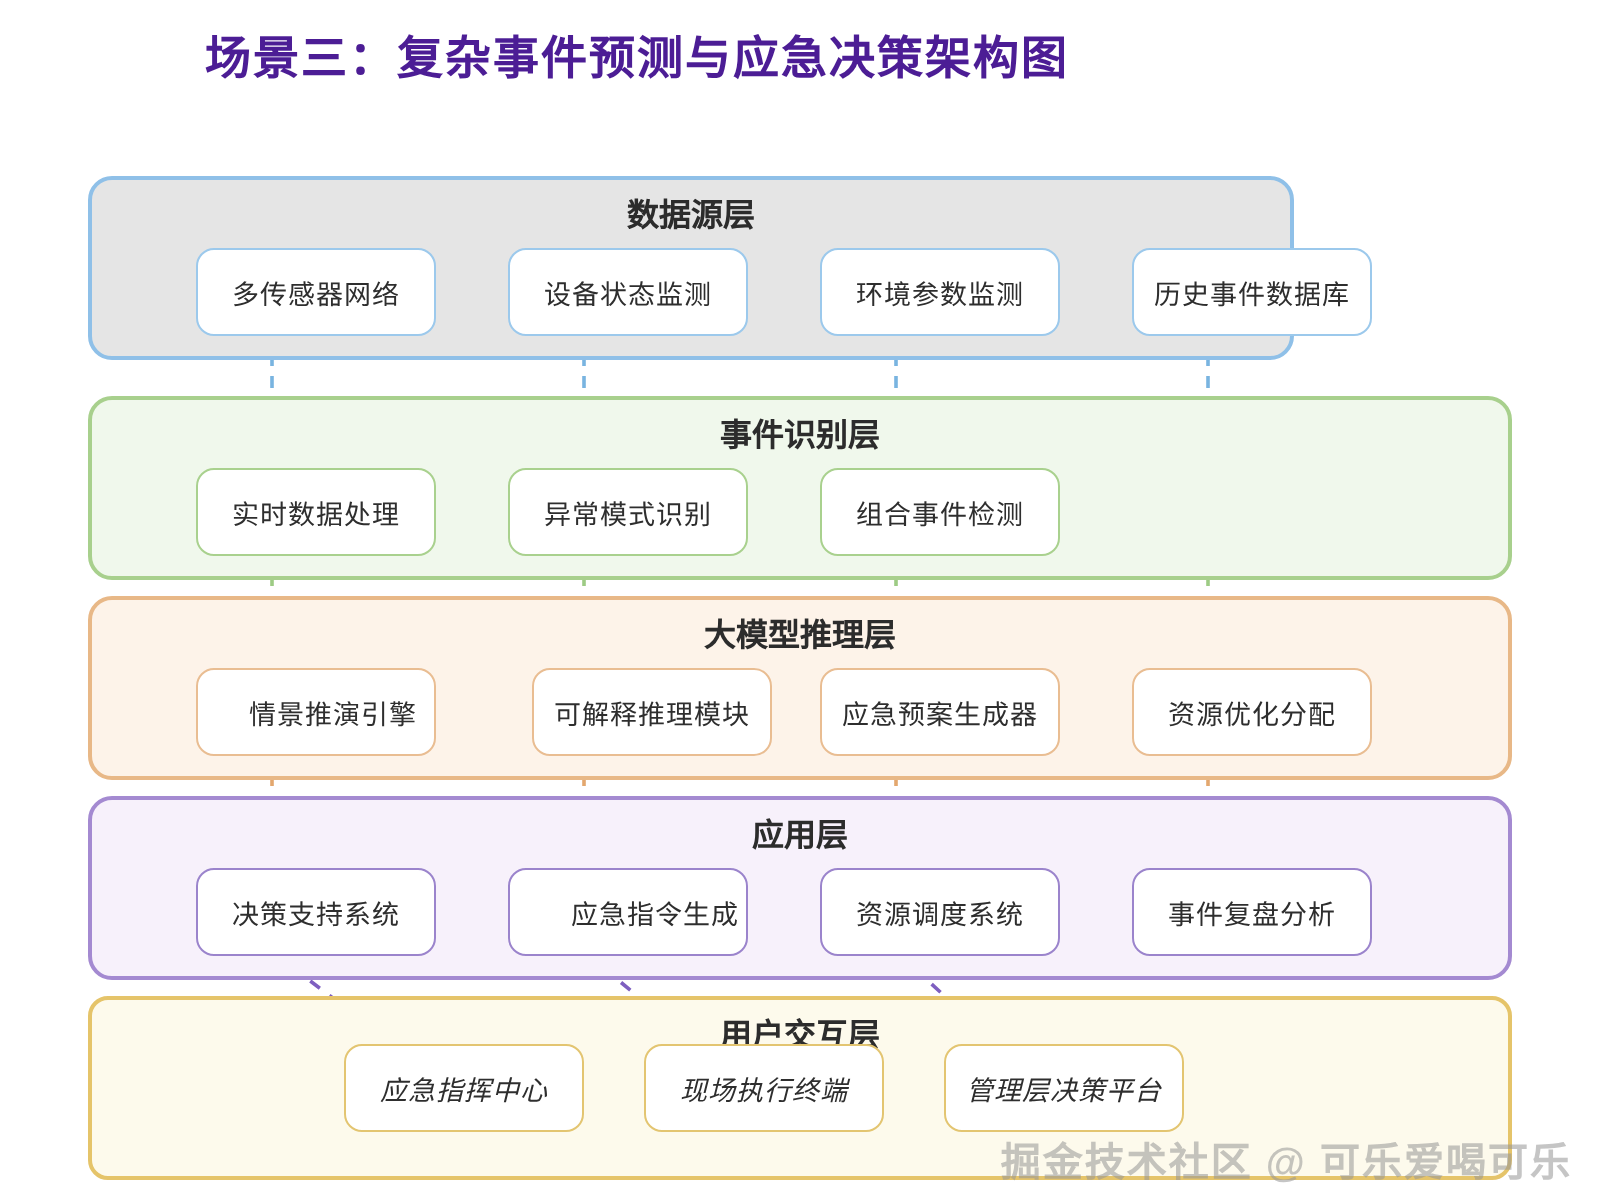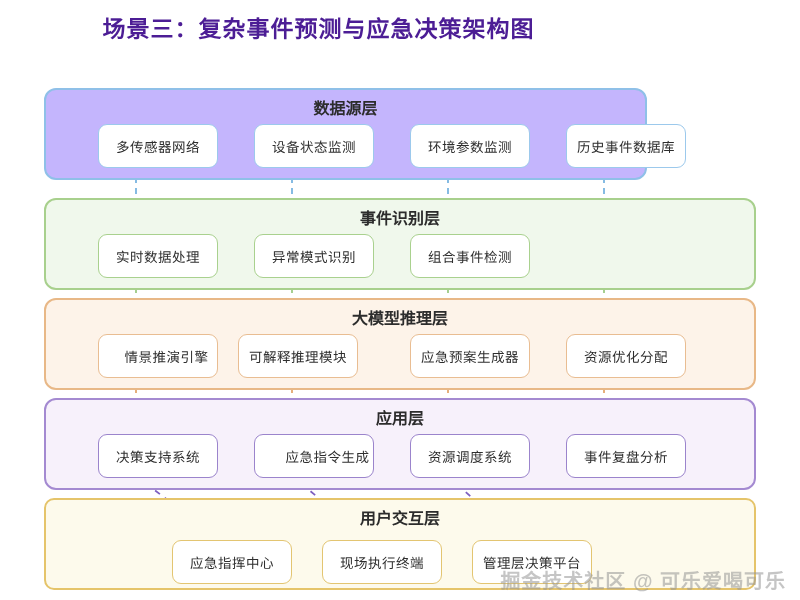--- a/index.html
+++ b/index.html
@@ -136,58 +136,58 @@
       <line x1="136" y1="376" x2="136" y2="432" stroke="#e3a76e" stroke-width="1.8" stroke-dasharray="6 5"></line>
       <line x1="292" y1="376" x2="292" y2="432" stroke="#e3a76e" stroke-width="1.8" stroke-dasharray="6 5"></line>
       <line x1="448" y1="376" x2="448" y2="432" stroke="#e3a76e" stroke-width="1.8" stroke-dasharray="6 5"></line>
       <line x1="604" y1="376" x2="604" y2="432" stroke="#e3a76e" stroke-width="1.8" stroke-dasharray="6 5"></line>
       <line x1="136" y1="476" x2="210" y2="532" stroke="#7e5fc0" stroke-width="1.8" stroke-dasharray="6 6"></line>
       <line x1="292" y1="476" x2="360" y2="532" stroke="#7e5fc0" stroke-width="1.8" stroke-dasharray="6 6"></line>
       <line x1="448" y1="476" x2="510" y2="532" stroke="#7e5fc0" stroke-width="1.8" stroke-dasharray="6 6"></line>
     </svg>
 
   <div id="layers-host">
-      <div class="layer-panel" style="top: 88px; left: 44px; width: 603px; height: 92px; background: #c4b5fd; border-color: rgb(143, 192, 232);">
+      <div class="layer-panel" style="top: 88px; left: 44px; width: 603px; height: 92px; background: #e5e5e5; border-color: rgb(143, 192, 232);">
         <div class="layer-title">数据源层</div>
         <div class="node-row" style="top: 34px;">
           <div class="node-box" style="left: 32px; width: 120px; border-color: rgb(156, 201, 236);">多传感器网络</div>
           <div class="node-box" style="left: 188px; width: 120px; border-color: rgb(156, 201, 236);">设备状态监测</div>
           <div class="node-box" style="left: 344px; width: 120px; border-color: rgb(156, 201, 236);">环境参数监测</div>
           <div class="node-box" style="left: 500px; width: 120px; border-color: rgb(156, 201, 236);">历史事件数据库</div>
         </div>
       </div>
       <div class="layer-panel" style="top: 198px; left: 44px; width: 712px; height: 92px; background: rgb(240, 248, 236); border-color: rgb(168, 208, 141);">
         <div class="layer-title">事件识别层</div>
         <div class="node-row" style="top: 34px;">
           <div class="node-box" style="left: 32px; width: 120px; border-color: rgb(169, 209, 142);">实时数据处理</div>
           <div class="node-box" style="left: 188px; width: 120px; border-color: rgb(169, 209, 142);">异常模式识别</div>
           <div class="node-box" style="left: 344px; width: 120px; border-color: rgb(169, 209, 142);">组合事件检测</div>
         </div>
       </div>
       <div class="layer-panel" style="top: 298px; left: 44px; width: 712px; height: 92px; background: rgb(253, 243, 233); border-color: rgb(232, 184, 135);">
         <div class="layer-title">大模型推理层</div>
         <div class="node-row" style="top: 34px;">
           <div class="node-box" style="left: 32px; width: 120px; border-color: rgb(233, 189, 146); padding-left: 17px;">情景推演引擎</div>
-          <div class="node-box" style="left: 172px; width: 120px; border-color: rgb(233, 189, 146);">可解释推理模块</div>
+          <div class="node-box" style="left: 200px; width: 120px; border-color: rgb(233, 189, 146);">可解释推理模块</div>
           <div class="node-box" style="left: 344px; width: 120px; border-color: rgb(233, 189, 146);">应急预案生成器</div>
           <div class="node-box" style="left: 500px; width: 120px; border-color: rgb(233, 189, 146);">资源优化分配</div>
         </div>
       </div>
       <div class="layer-panel" style="top: 398px; left: 44px; width: 712px; height: 92px; background: rgb(247, 241, 251); border-color: rgb(164, 138, 209);">
         <div class="layer-title">应用层</div>
         <div class="node-row" style="top: 34px;">
           <div class="node-box" style="left: 32px; width: 120px; border-color: rgb(155, 132, 204);">决策支持系统</div>
           <div class="node-box" style="left: 188px; width: 120px; border-color: rgb(155, 132, 204); padding-left: 27px;">应急指令生成</div>
           <div class="node-box" style="left: 344px; width: 120px; border-color: rgb(155, 132, 204);">资源调度系统</div>
           <div class="node-box" style="left: 500px; width: 120px; border-color: rgb(155, 132, 204);">事件复盘分析</div>
         </div>
       </div>
       <div class="layer-panel" style="top: 498px; left: 44px; width: 712px; height: 92px; background: rgb(253, 250, 236); border-color: rgb(229, 196, 106); border-radius: 10px;">
         <div class="layer-title">用户交互层</div>
-        <div class="node-row" style="top: 40px;">
+        <div class="node-row" style="top: 22px; font-style: italic;">
           <div class="node-box" style="left: 106px; width: 120px; border-color: rgb(227, 197, 113);">应急指挥中心</div>
           <div class="node-box" style="left: 256px; width: 120px; border-color: rgb(227, 197, 113);">现场执行终端</div>
           <div class="node-box" style="left: 406px; width: 120px; border-color: rgb(227, 197, 113);">管理层决策平台</div>
         </div>
       </div>
     </div>
 
   <div class="watermark">掘金技术社区 @ 可乐爱喝可乐</div>
 
 </div>

